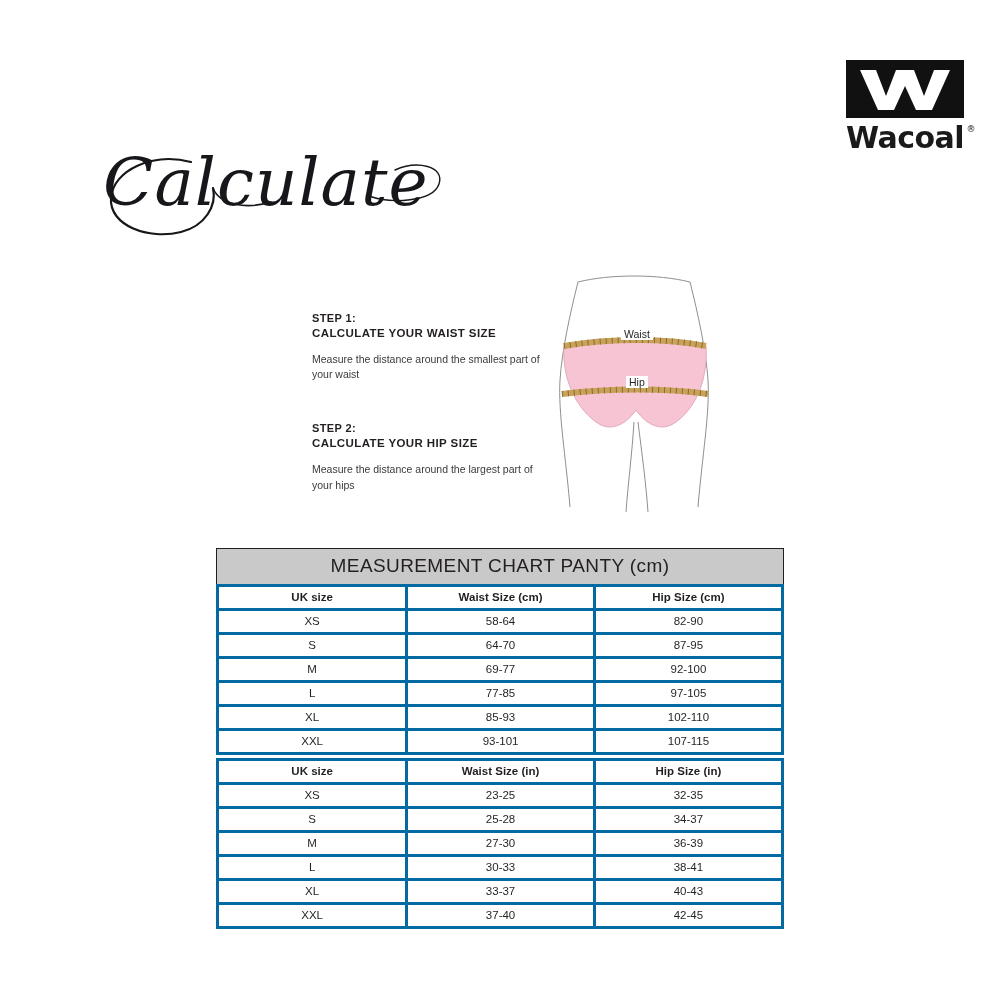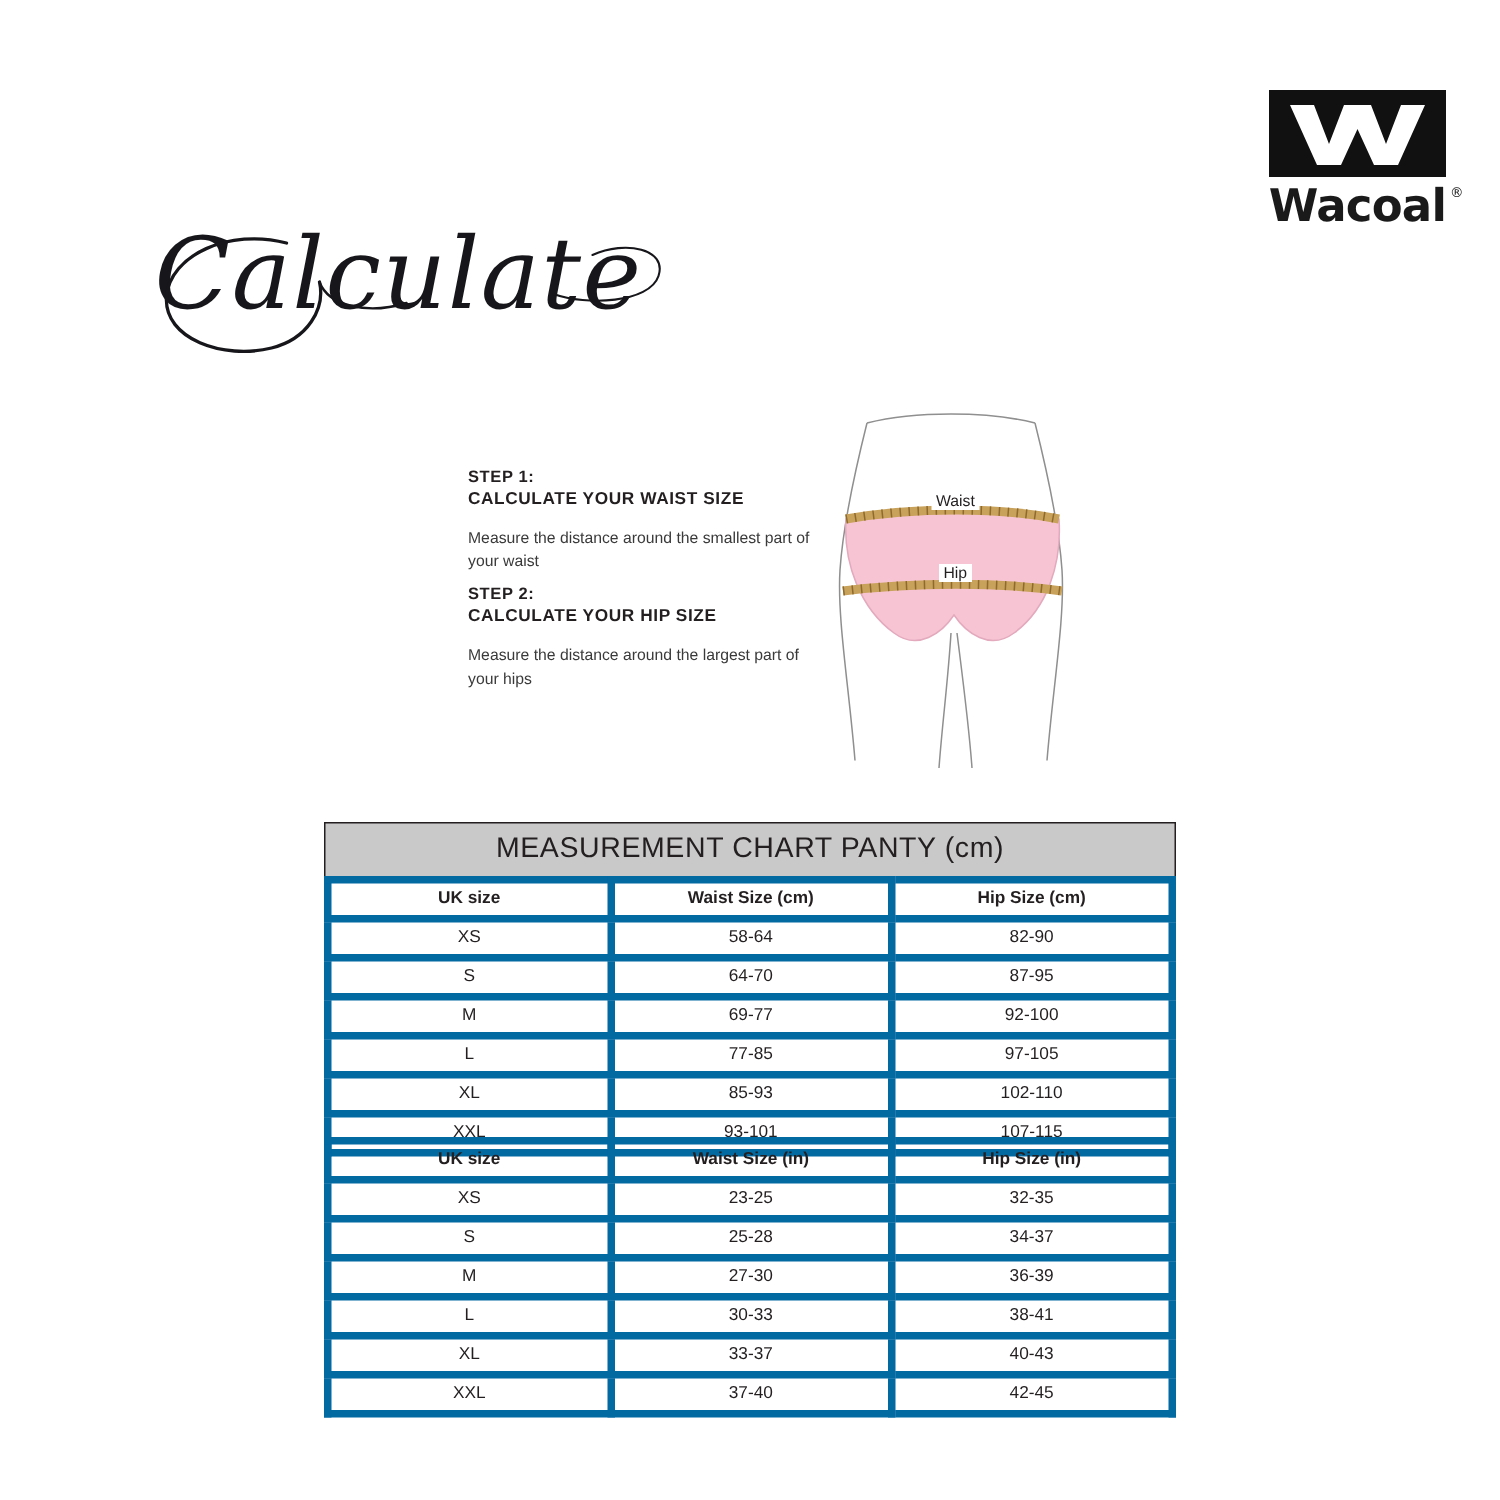--- a/index.html
+++ b/index.html
@@ -97,21 +97,21 @@
     margin-top: 3px;
     color: #231f20;
   }
   .step-desc {
     font-size: 10.5px;
     line-height: 1.45;
     margin-top: 13px;
     color: #3a3a3a;
     max-width: 240px;
   }
-  .step-block-2 { margin-top: 8px; }
+  .step-block-2 { margin-top: 40px; }
 
   
   .illustration {
     position: absolute;
     left: 540px;
     top: 272px;
     width: 220px;
     height: 245px;
   }
   .ill-label {
@@ -128,21 +128,21 @@
   
   .table-wrap { position: absolute; left: 216px; width: 568px; }
   .table-cm { top: 548px; }
   .table-in { top: 758px; }
 
   table {
     border-collapse: collapse;
     width: 100%;
     table-layout: fixed;
   }
-  table, th, td { border: 5px solid #0369a1; }
+  table, th, td { border: 3px solid #0369a1; }
   caption, .tbl-title {
     background: #c9c9c9;
     font-size: 19px;
     letter-spacing: 0.4px;
     text-align: center;
     padding: 6px 0 7px;
     color: #231f20;
     font-weight: 400;
     border: 1px solid #231f20;
     border-bottom: none;

